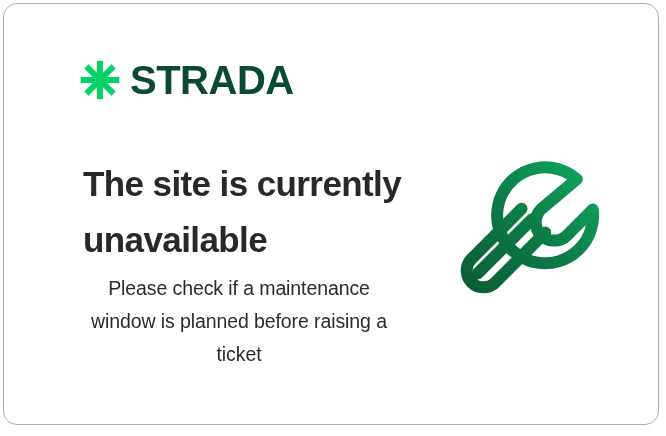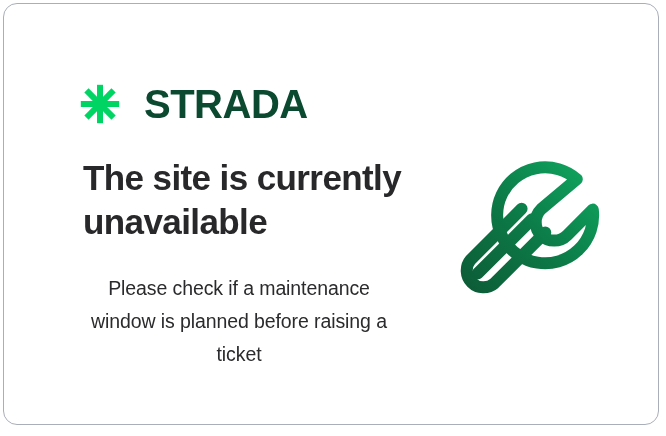--- a/index.html
+++ b/index.html
@@ -32,24 +32,24 @@
     box-sizing: border-box;
     background: #ffffff;
     border: 1.5px solid #a9aeb9;
     border-radius: 14px;
   }
 
   
   .brand {
     position: absolute;
     left: 76px;
-    top: 80px;
+    top: 56px;
     display: flex;
     align-items: flex-start;
-    gap: 24px;
+    gap: 10px;
   }
   .brand-mark {
     width: 40px;
     height: 40px;
     display: block;
     flex: 0 0 auto;
   }
   .brand-word {
     font-family: "Liberation Sans", sans-serif;
     font-size: 40px;
@@ -63,21 +63,21 @@
   
   .headline {
     position: absolute;
     left: 79px;
     top: 152px;
     width: 330px;
     margin: 0;
     font-family: "Liberation Sans", sans-serif;
     font-size: 35px;
     font-weight: bold;
-    line-height: 44px;
+    line-height: 56px;
     letter-spacing: -0.6px;
     color: #28282a;
   }
 
   
   .body-copy {
     position: absolute;
     left: 80px;
     top: 268px;
     width: 310px;

